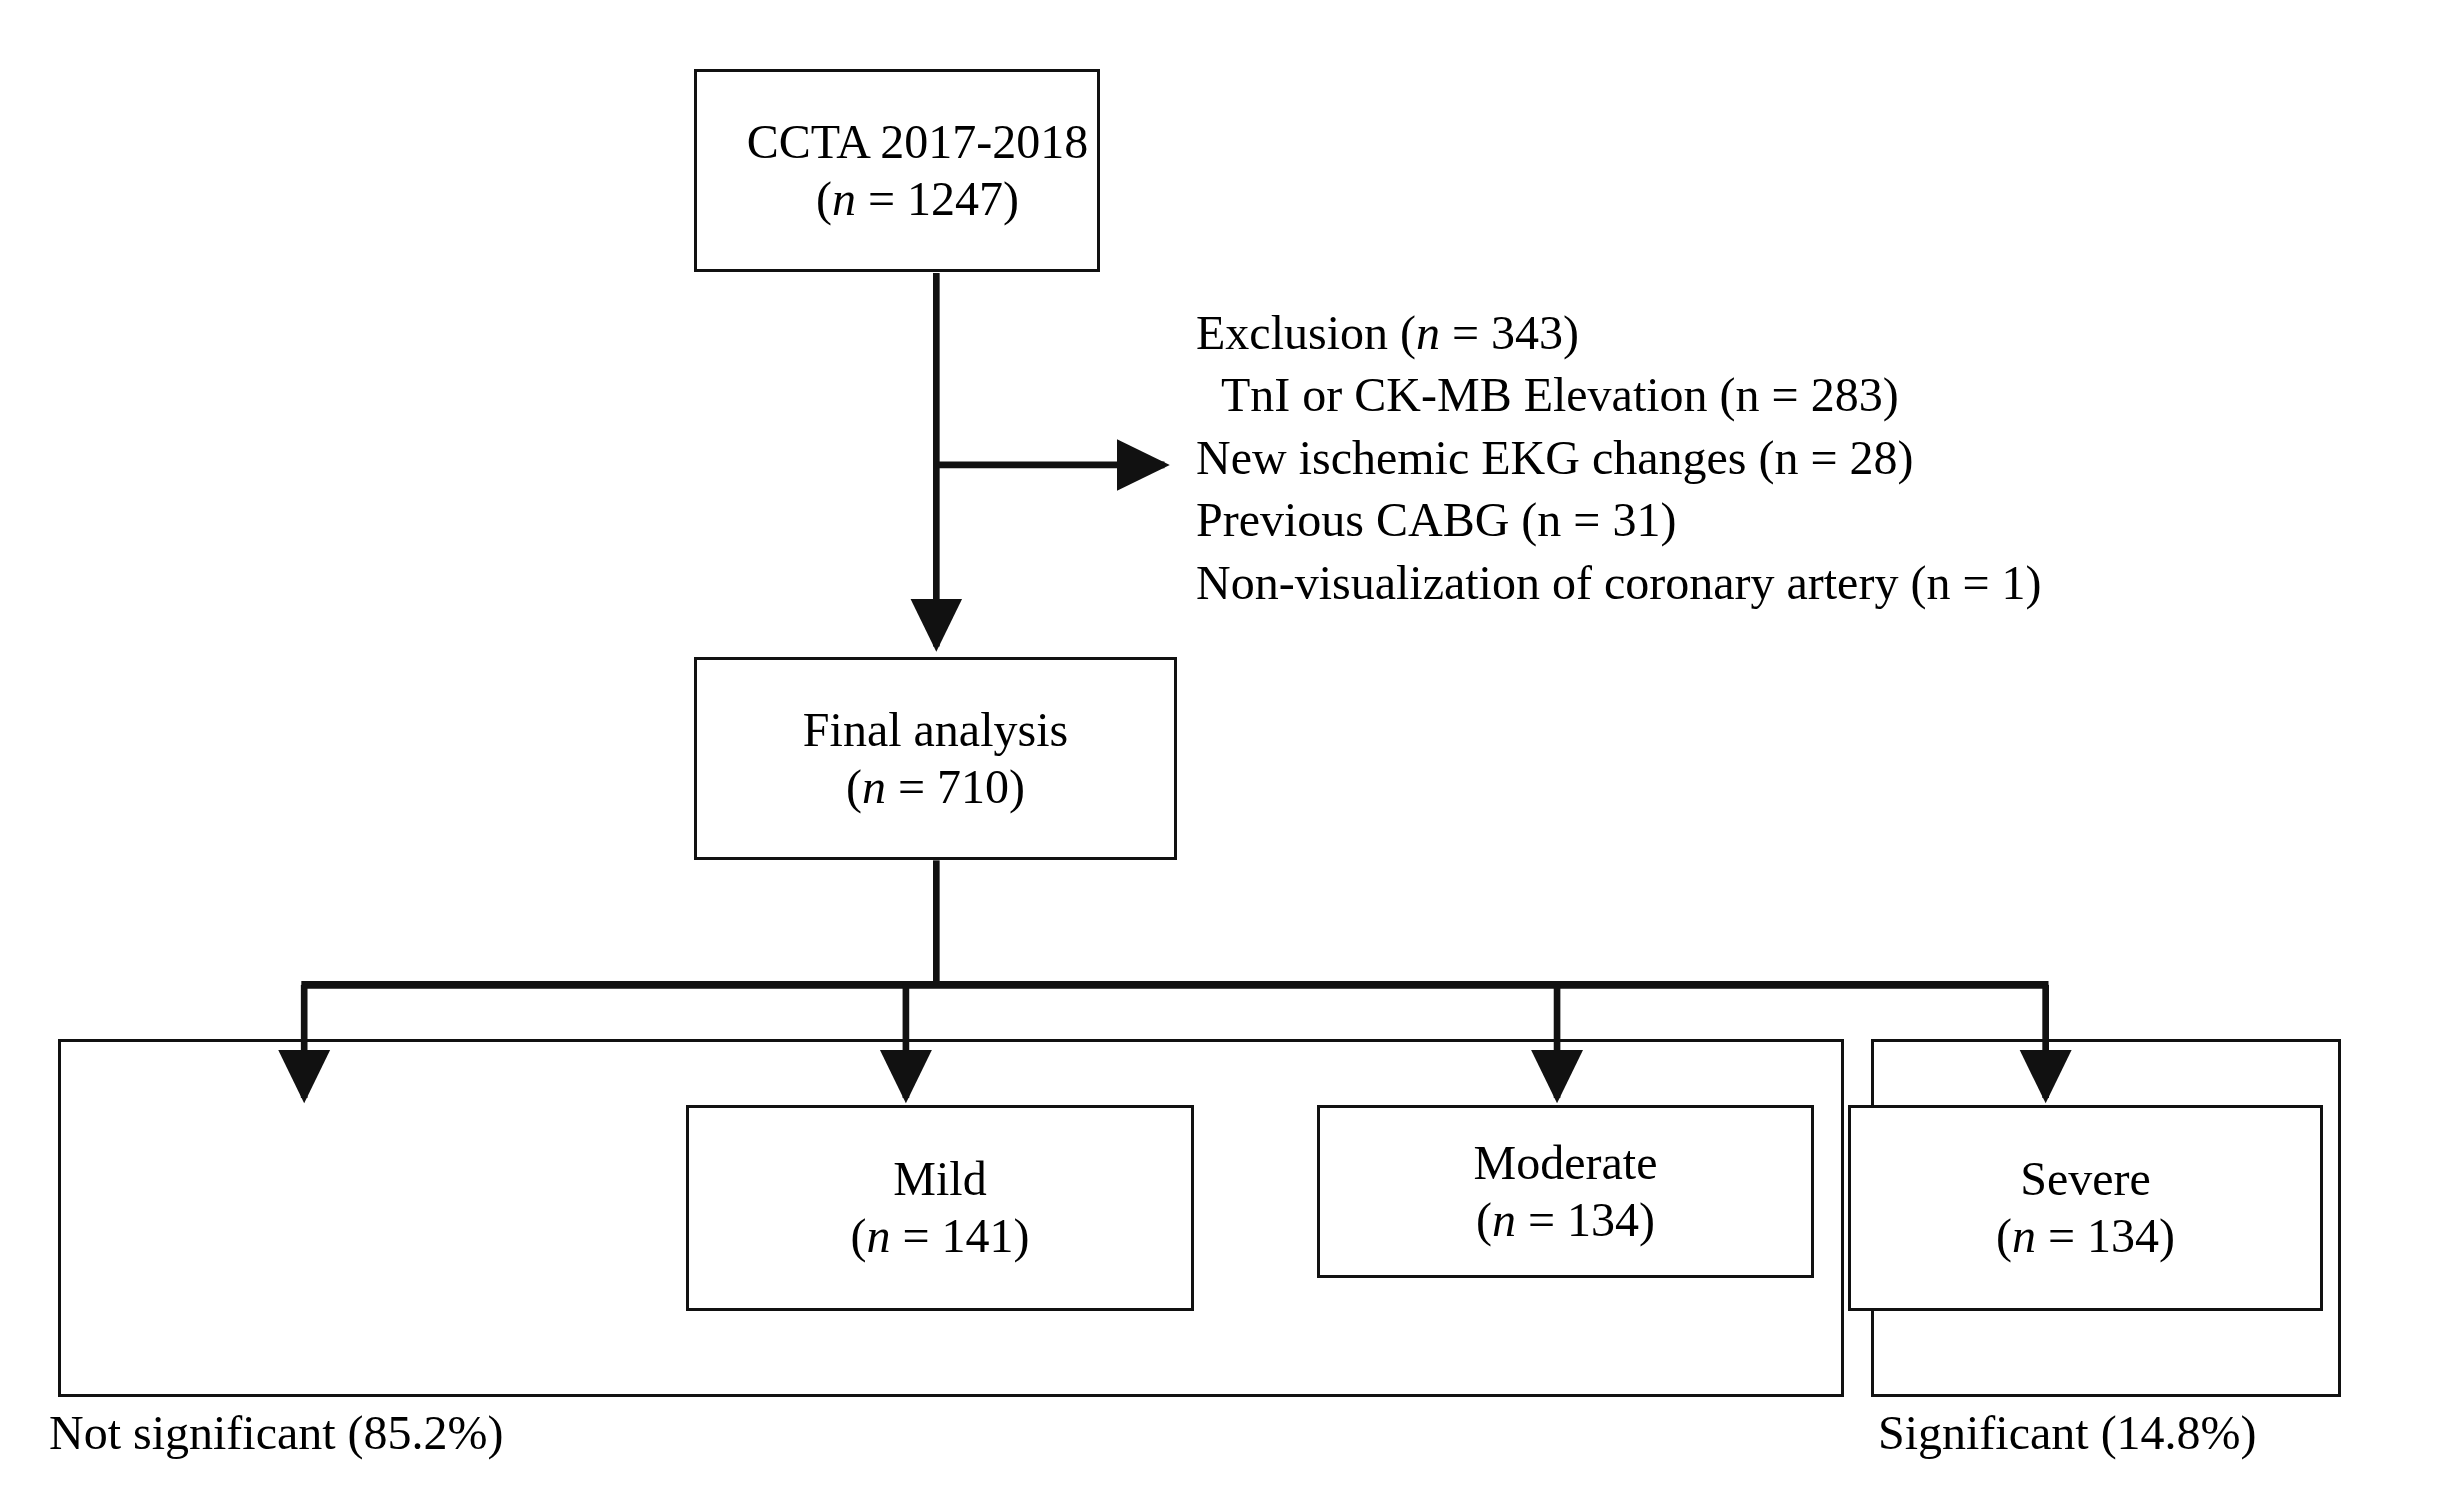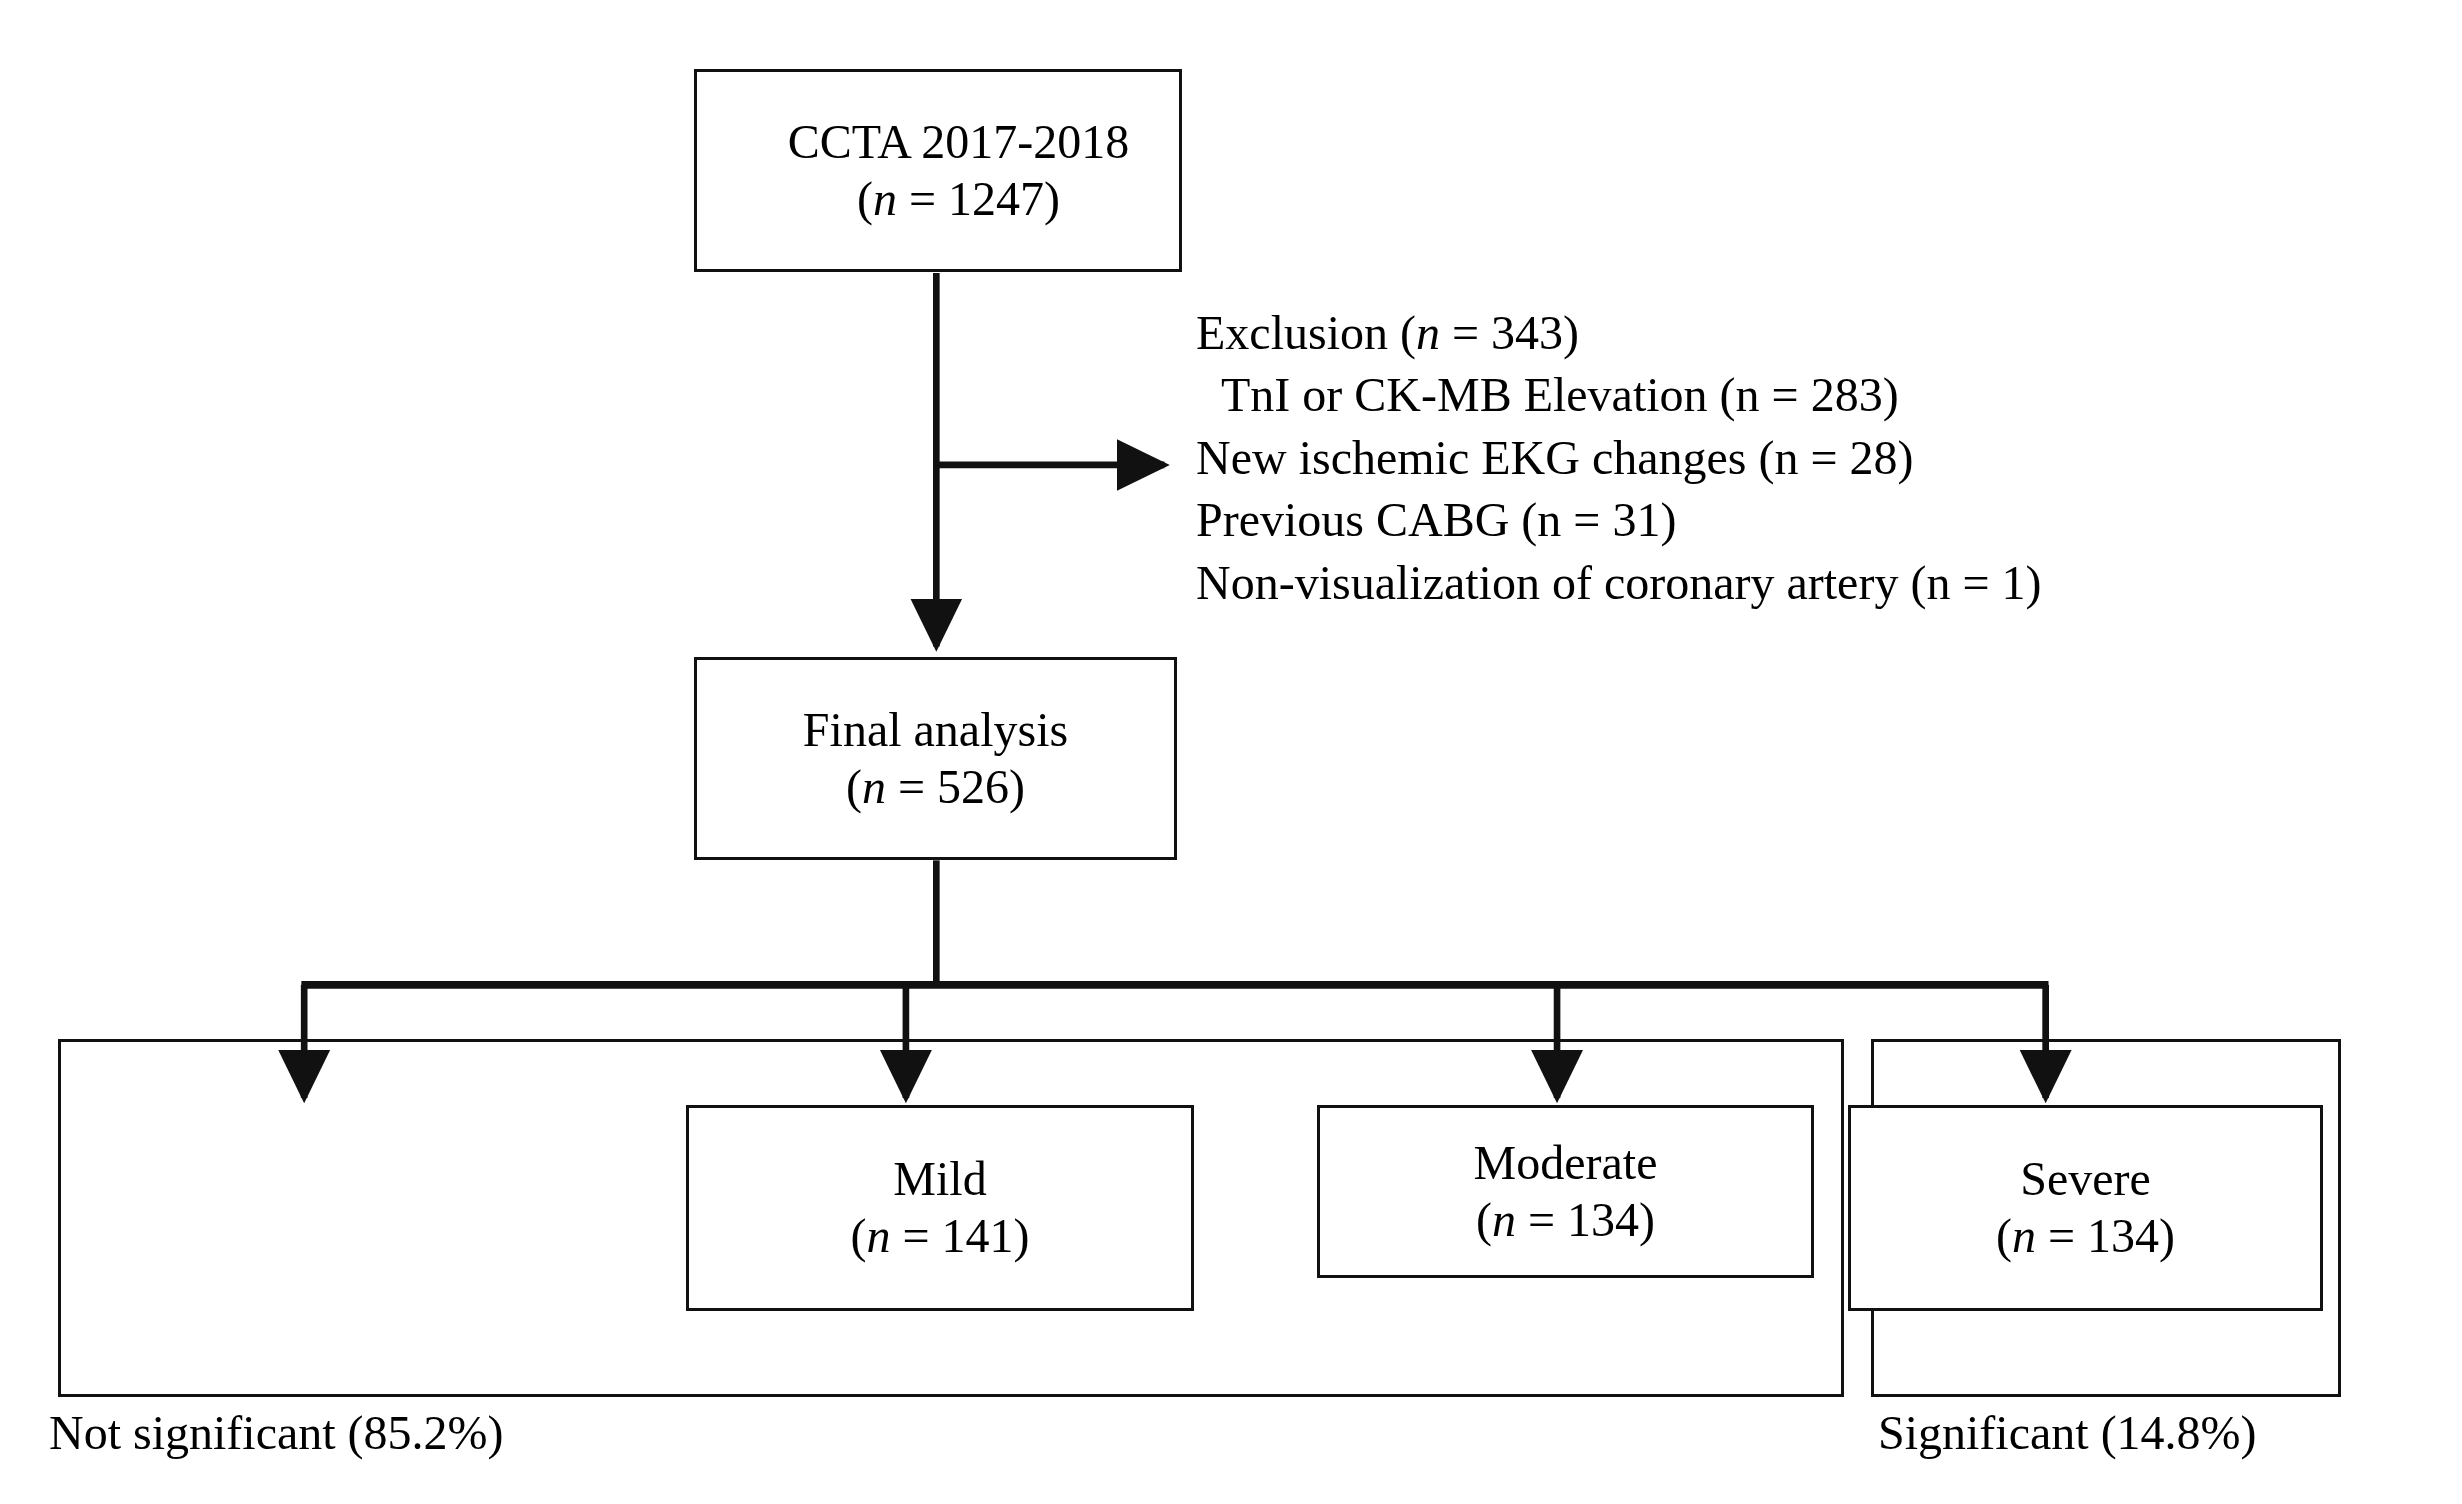--- a/index.html
+++ b/index.html
@@ -91,36 +91,36 @@
 
     <line x1="320" y1="1036" x2="320" y2="1155" stroke="#111111" stroke-width="7" marker-end="url(#arrowhead)"></line>
     <line x1="953" y1="1036" x2="953" y2="1155" stroke="#111111" stroke-width="7" marker-end="url(#arrowhead)"></line>
     <line x1="1638" y1="1036" x2="1638" y2="1155" stroke="#111111" stroke-width="7" marker-end="url(#arrowhead)"></line>
     <line x1="2152" y1="1036" x2="2152" y2="1155" stroke="#111111" stroke-width="7" marker-end="url(#arrowhead)"></line>
   </svg>
 
   <div class="group-box" style="left:58px; top:1039px; width:1786px; height:358px;"></div>
   <div class="group-box" style="left:1871px; top:1039px; width:470px; height:358px;"></div>
 
-  <div class="node-box" style="left:694px; top:69px; width:488px; height:203px;padding-left:41px;">
+  <div class="node-box" style="left:694px; top:69px; width:406px; height:203px;padding-left:41px;">
     <span class="node-line">CCTA 2017-2018</span>
     <span class="node-line"><span>(</span><span class="ital">n</span><span> = 1247</span><span>)</span></span>
   </div>
 
   <div class="excl-block" style="left:1196px; top:302px; width:1236px;font-family:Liberation Serif, serif;">
     <span class="excl-line"><span>Exclusion (</span><span class="ital">n</span><span> = 343)</span></span>
     <span class="excl-line indented">TnI or CK-MB Elevation (n = 283)</span>
     <span class="excl-line">New ischemic EKG changes (n = 28)</span>
     <span class="excl-line">Previous CABG (n = 31)</span>
     <span class="excl-line">Non-visualization of coronary artery (n = 1)</span>
   </div>
 
   <div class="node-box" style="left:694px; top:657px; width:483px; height:203px;">
     <span class="node-line">Final analysis</span>
-    <span class="node-line"><span>(</span><span class="ital">n</span><span> = 526</span><span>)</span></span>
+    <span class="node-line"><span>(</span><span class="ital">n</span><span> = 710</span><span>)</span></span>
   </div>
 
 
   <div class="node-box" style="left:686px; top:1105px; width:508px; height:206px;">
     <span class="node-line">Mild</span>
     <span class="node-line"><span>(</span><span class="ital">n</span><span> = 141</span><span>)</span></span>
   </div>
 
   <div class="node-box" style="left:1317px; top:1105px; width:497px; height:173px;">
     <span class="node-line">Moderate</span>

